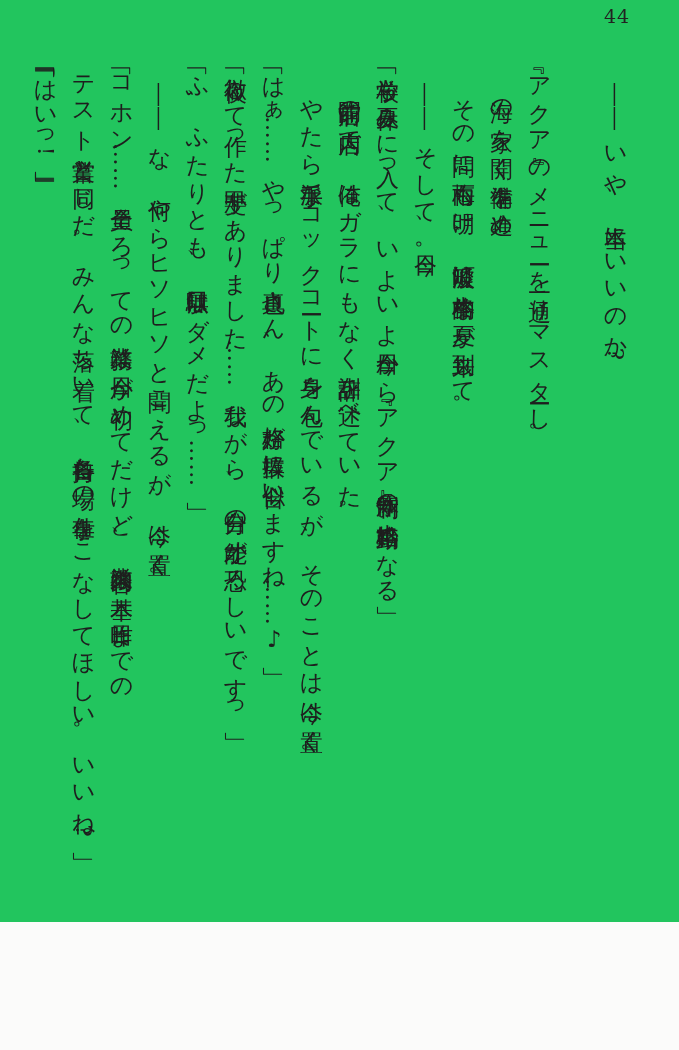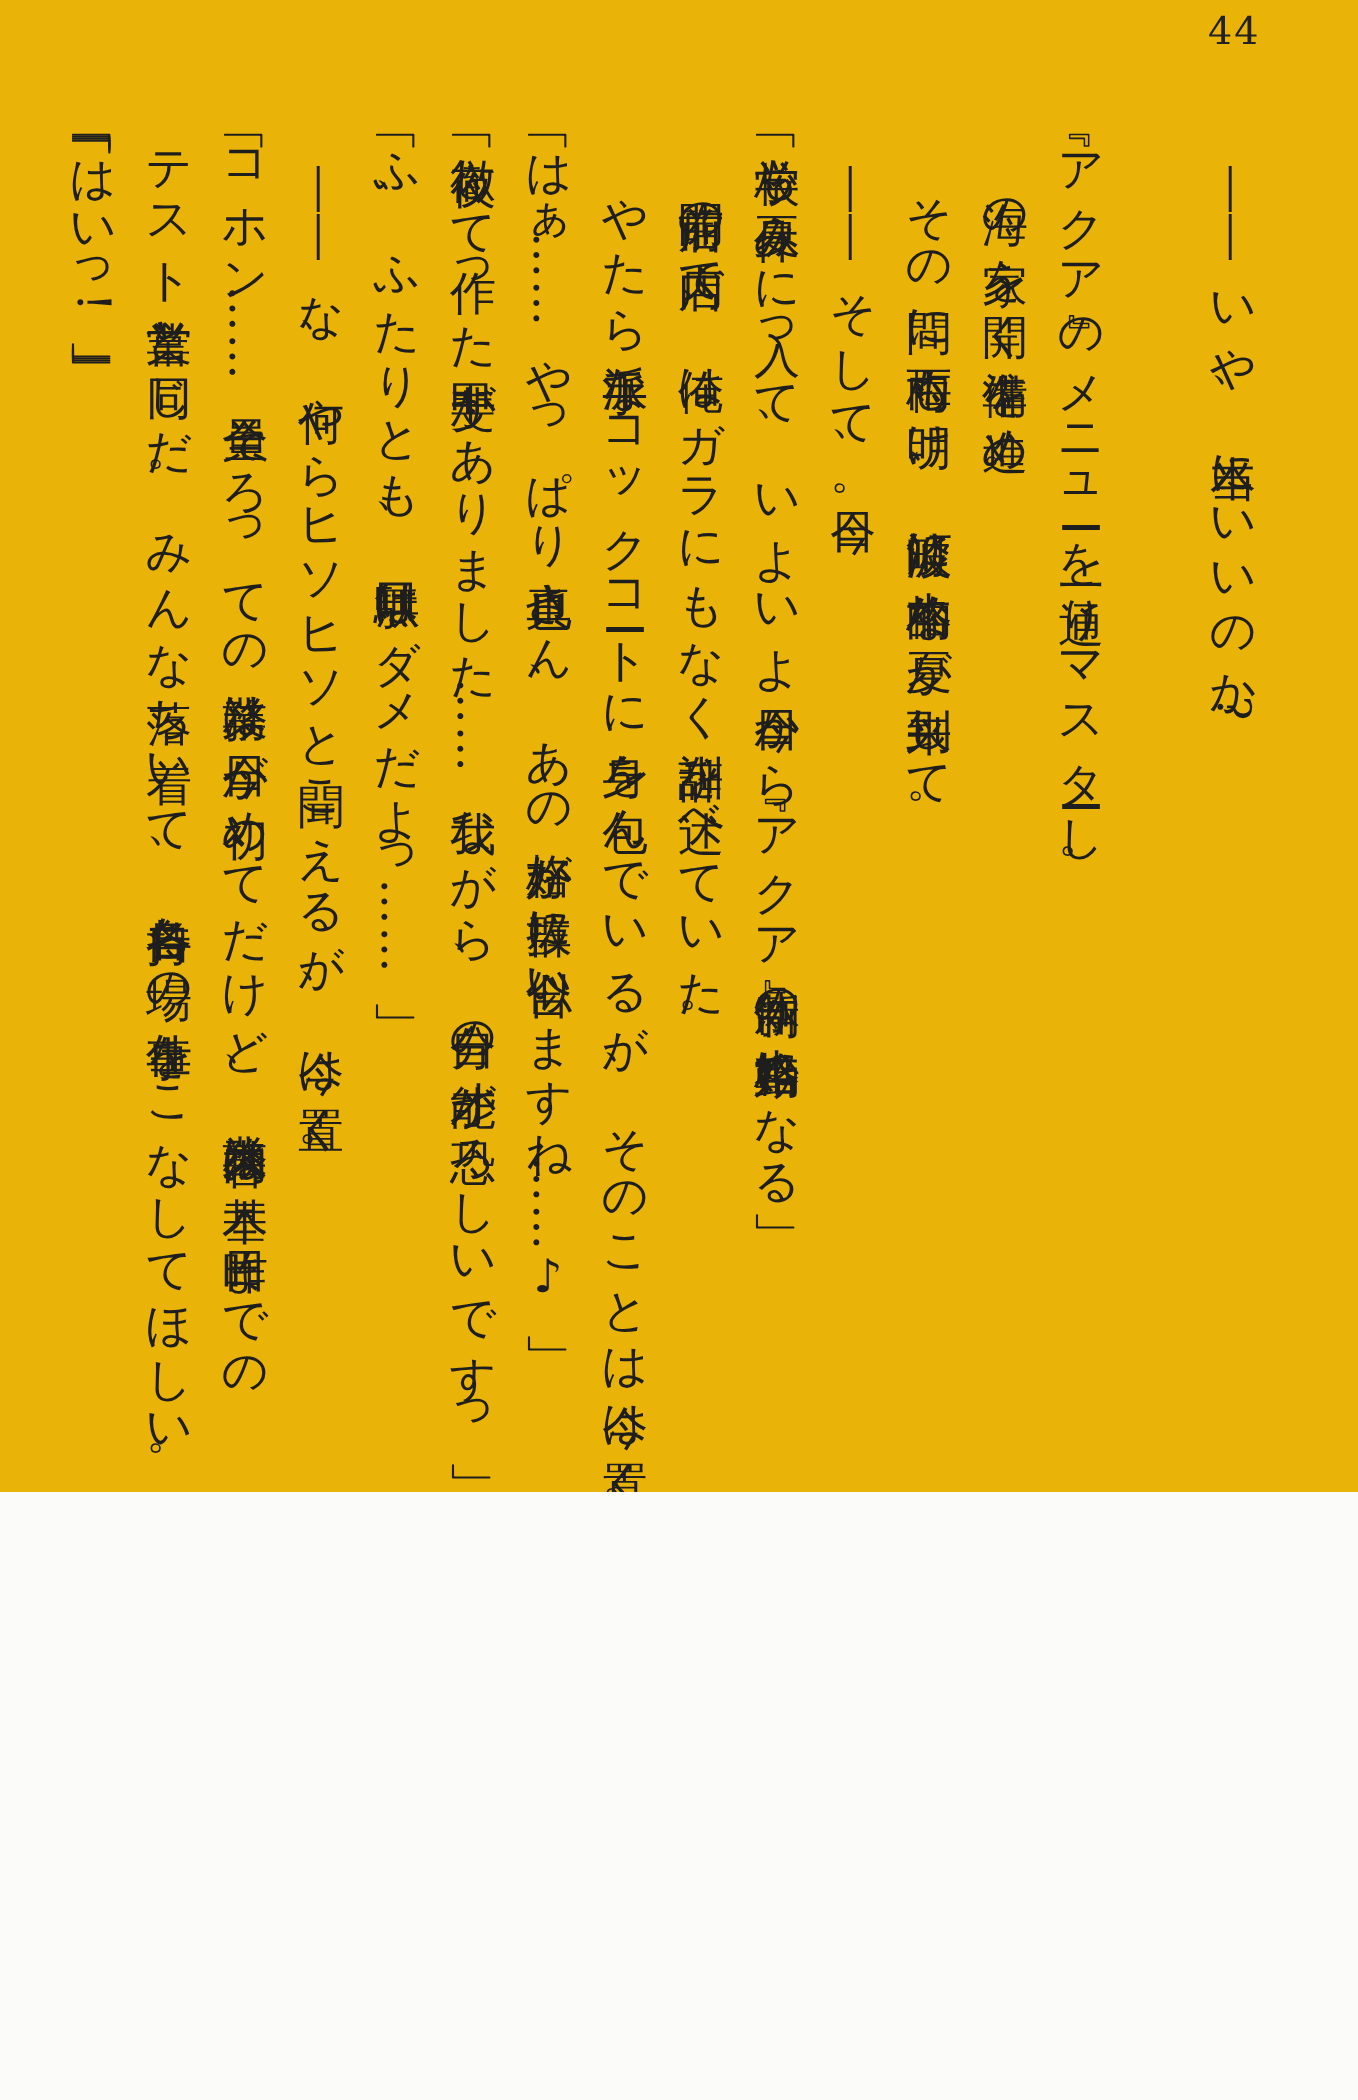--- a/index.html
+++ b/index.html
@@ -3,23 +3,23 @@
 <meta charset="utf-8">
 <style>
   html, body {
     margin: 0;
     padding: 0;
     background: #fbfbfa;
   }
   .page {
     position: relative;
     width: 679px;
-    height: 746px;
+    height: 922px;
     overflow: hidden;
-    background: #eab308;
+    background: #22c55e;
     color: #1e1e1e;
     font-family: "DejaVu Serif", "Liberation Serif", serif;
   }
   .page-number {
     position: absolute;
     top: 5px;
     left: 604px;
     font-size: 19px;
     letter-spacing: 1px;
     color: #222;

